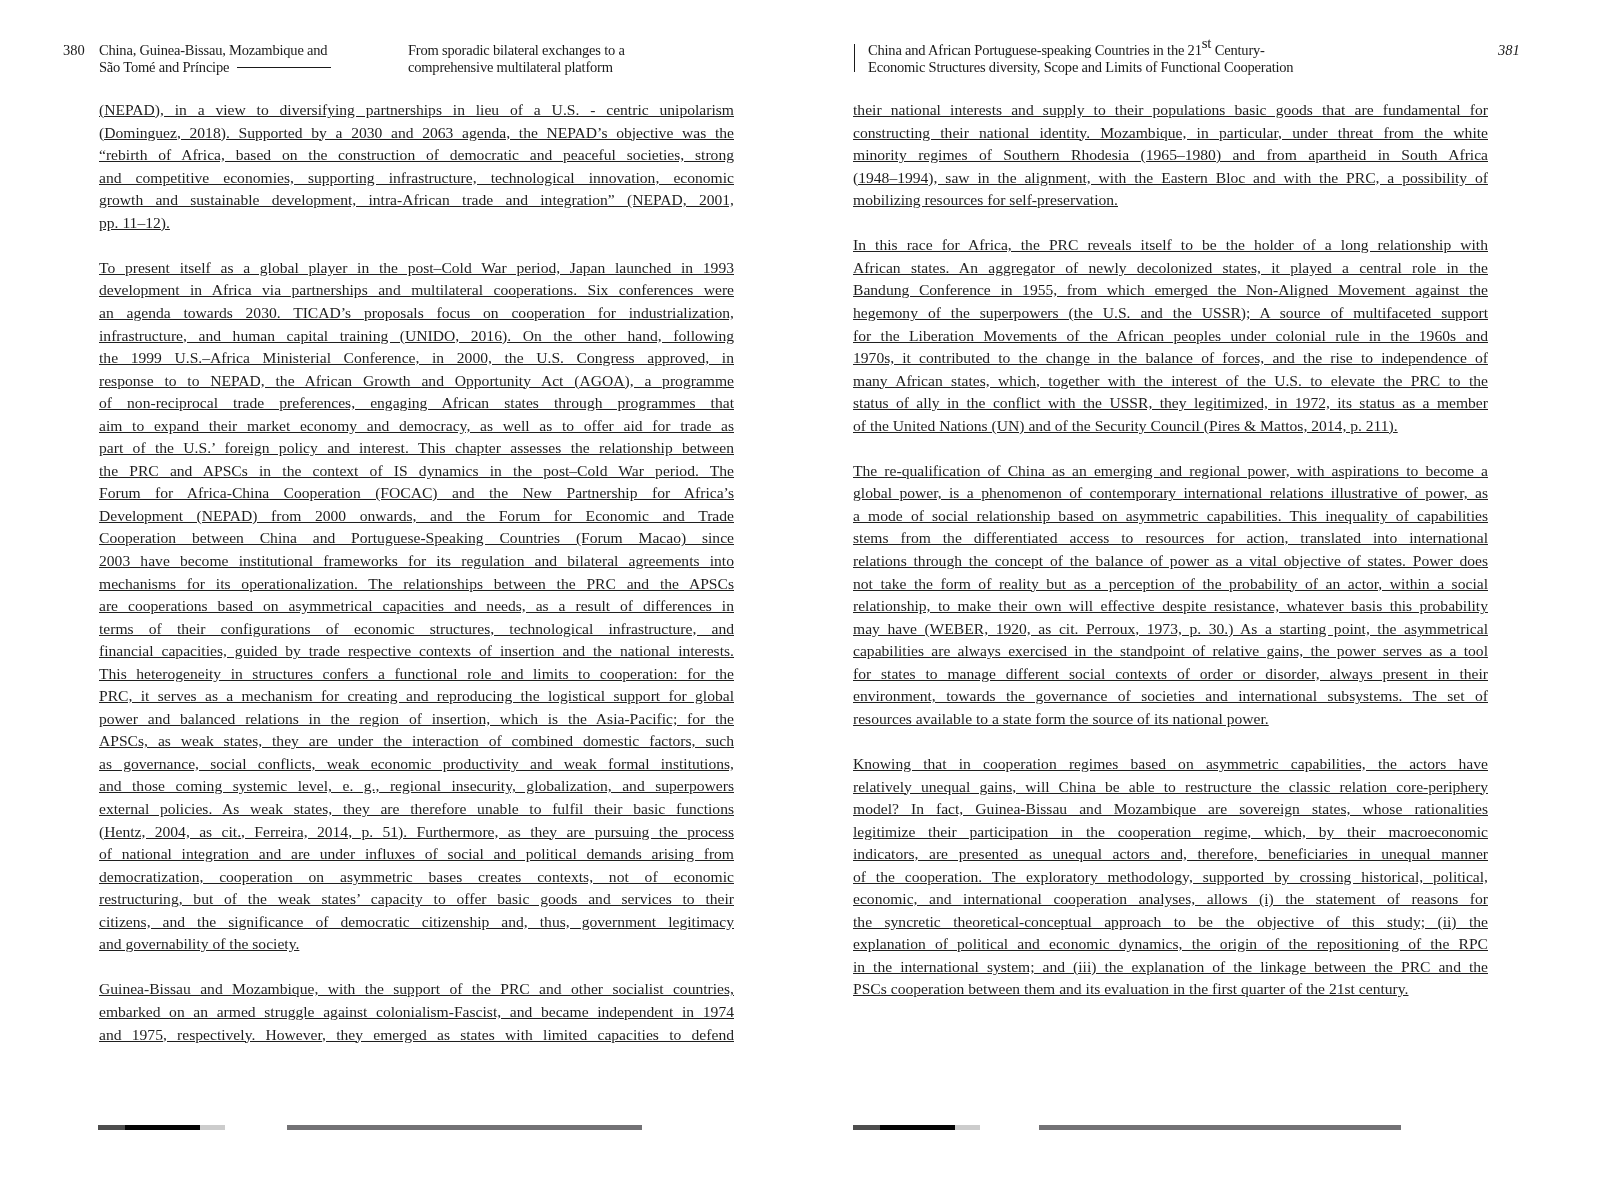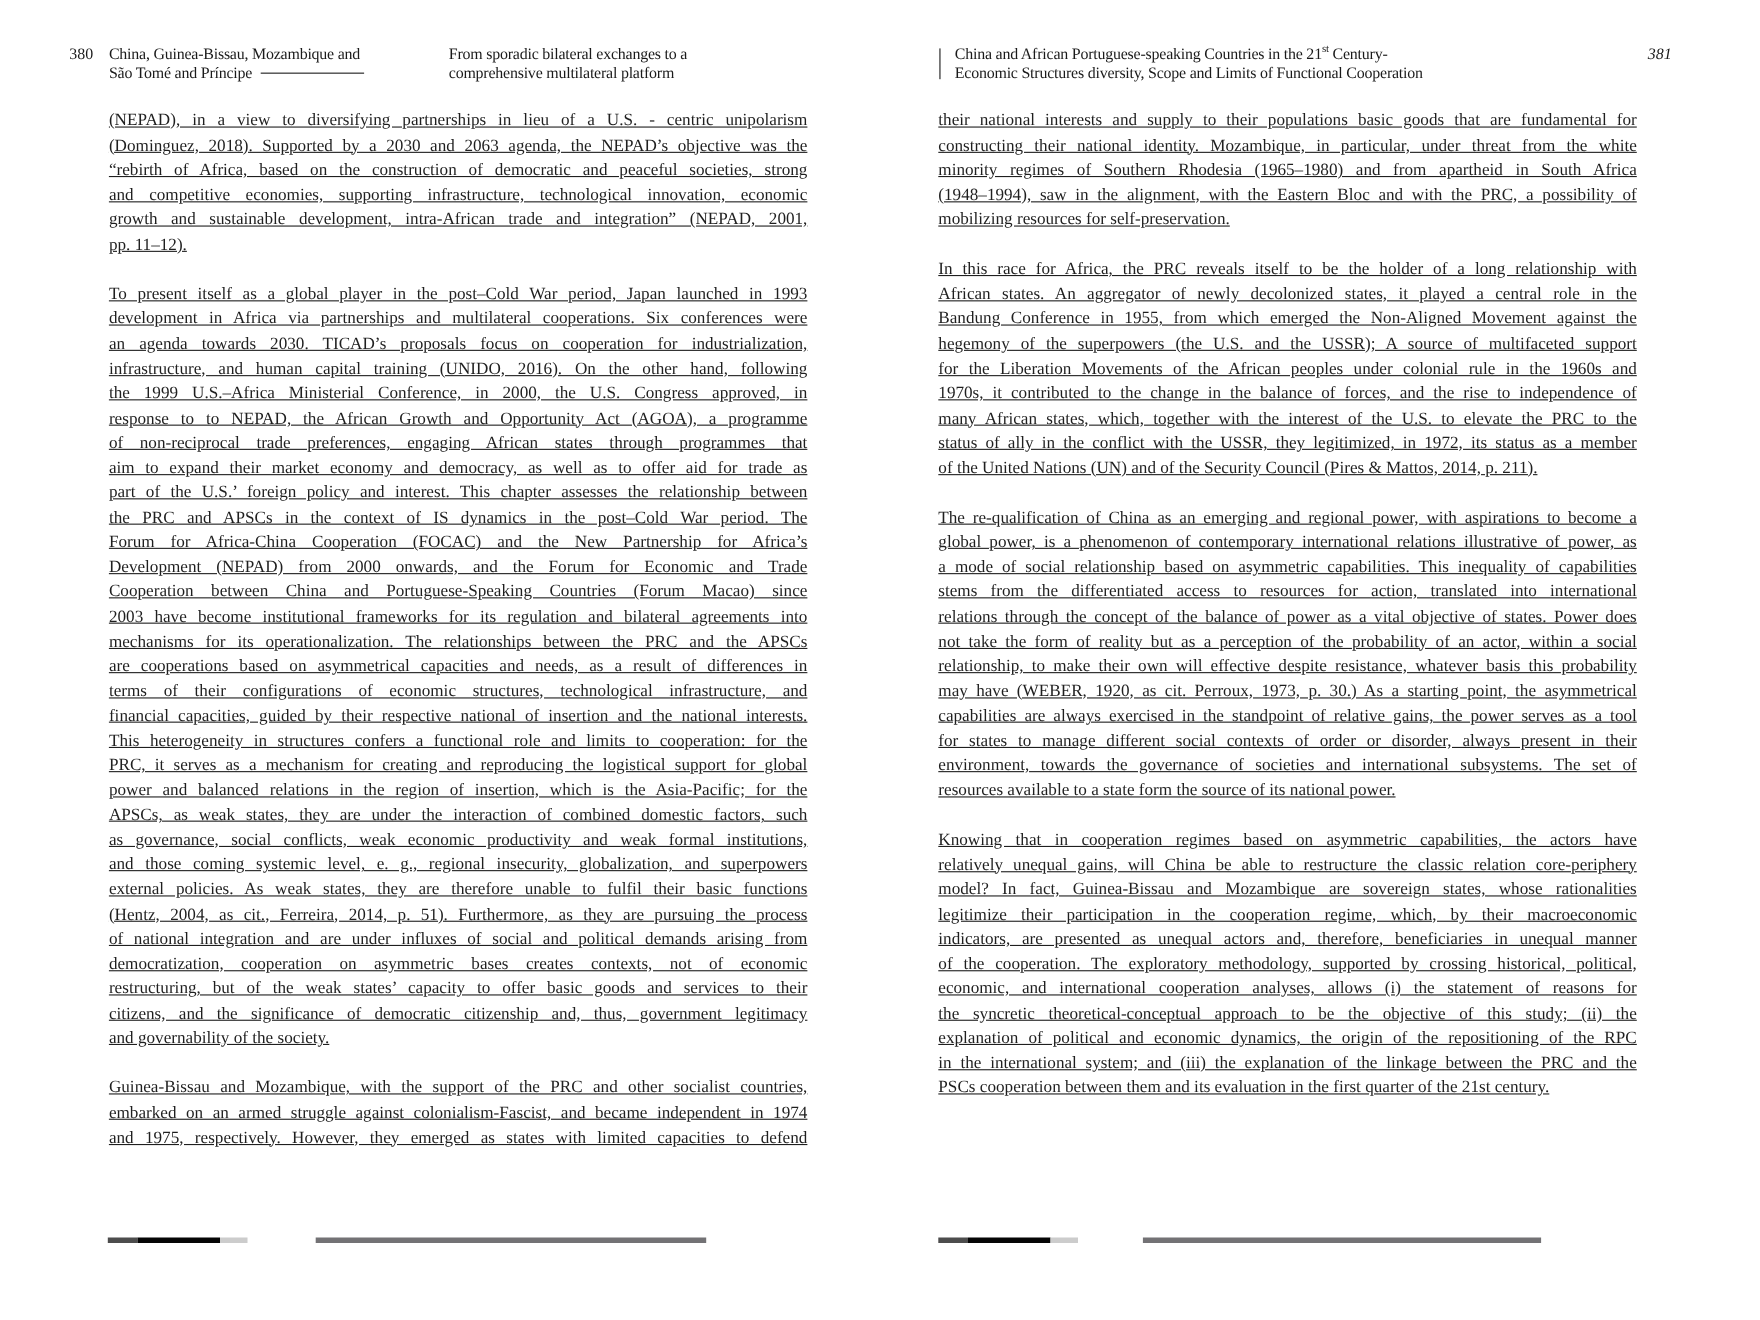--- a/index.html
+++ b/index.html
@@ -58,21 +58,21 @@
     }
     .hdr-bar {
       position: absolute;
       left: 54px;
       top: 44px;
       width: 1px;
       height: 28px;
       background: #1a1a1a;
     }
     .hdr-chapter-right { left: 68px; width: 560px; }
-    .hdr-chapter-right sup { font-size: 10px; line-height: 0; position: relative; top: -1px; }
+    .hdr-chapter-right sup { font-size: 15px; line-height: 0; position: relative; top: -1px; }
 
     
     .text-col {
       position: absolute;
       top: 99px;
       width: 635px;
       font-family: "Liberation Serif", "DejaVu Serif", serif;
       font-size: 15.6px;
       line-height: 22.55px;
       color: #1f1f1f;
@@ -146,21 +146,21 @@
         <span class="line">aim to expand their market economy and democracy, as well as to offer aid for trade as</span>
         <span class="line">part of the U.S.’ foreign policy and interest. This chapter assesses the relationship between</span>
         <span class="line">the PRC and APSCs in the context of IS dynamics in the post–Cold War period. The</span>
         <span class="line">Forum for Africa-China Cooperation (FOCAC) and the New Partnership for Africa’s</span>
         <span class="line">Development (NEPAD) from 2000 onwards, and the Forum for Economic and Trade</span>
         <span class="line">Cooperation between China and Portuguese-Speaking Countries (Forum Macao) since</span>
         <span class="line">2003 have become institutional frameworks for its regulation and bilateral agreements into</span>
         <span class="line">mechanisms for its operationalization. The relationships between the PRC and the APSCs</span>
         <span class="line">are cooperations based on asymmetrical capacities and needs, as a result of differences in</span>
         <span class="line">terms of their configurations of economic structures, technological infrastructure, and</span>
-        <span class="line">financial capacities, guided by their respective national of insertion and the national interests.</span>
+        <span class="line">financial capacities, guided by trade respective contexts of insertion and the national interests.</span>
         <span class="line">This heterogeneity in structures confers a functional role and limits to cooperation: for the</span>
         <span class="line">PRC, it serves as a mechanism for creating and reproducing the logistical support for global</span>
         <span class="line">power and balanced relations in the region of insertion, which is the Asia-Pacific; for the</span>
         <span class="line">APSCs, as weak states, they are under the interaction of combined domestic factors, such</span>
         <span class="line">as governance, social conflicts, weak economic productivity and weak formal institutions,</span>
         <span class="line">and those coming systemic level, e. g., regional insecurity, globalization, and superpowers</span>
         <span class="line">external policies. As weak states, they are therefore unable to fulfil their basic functions</span>
         <span class="line">(Hentz, 2004, as cit., Ferreira, 2014, p. 51). Furthermore, as they are pursuing the process</span>
         <span class="line">of national integration and are under influxes of social and political demands arising from</span>
         <span class="line">democratization, cooperation on asymmetric bases creates contexts, not of economic</span>

